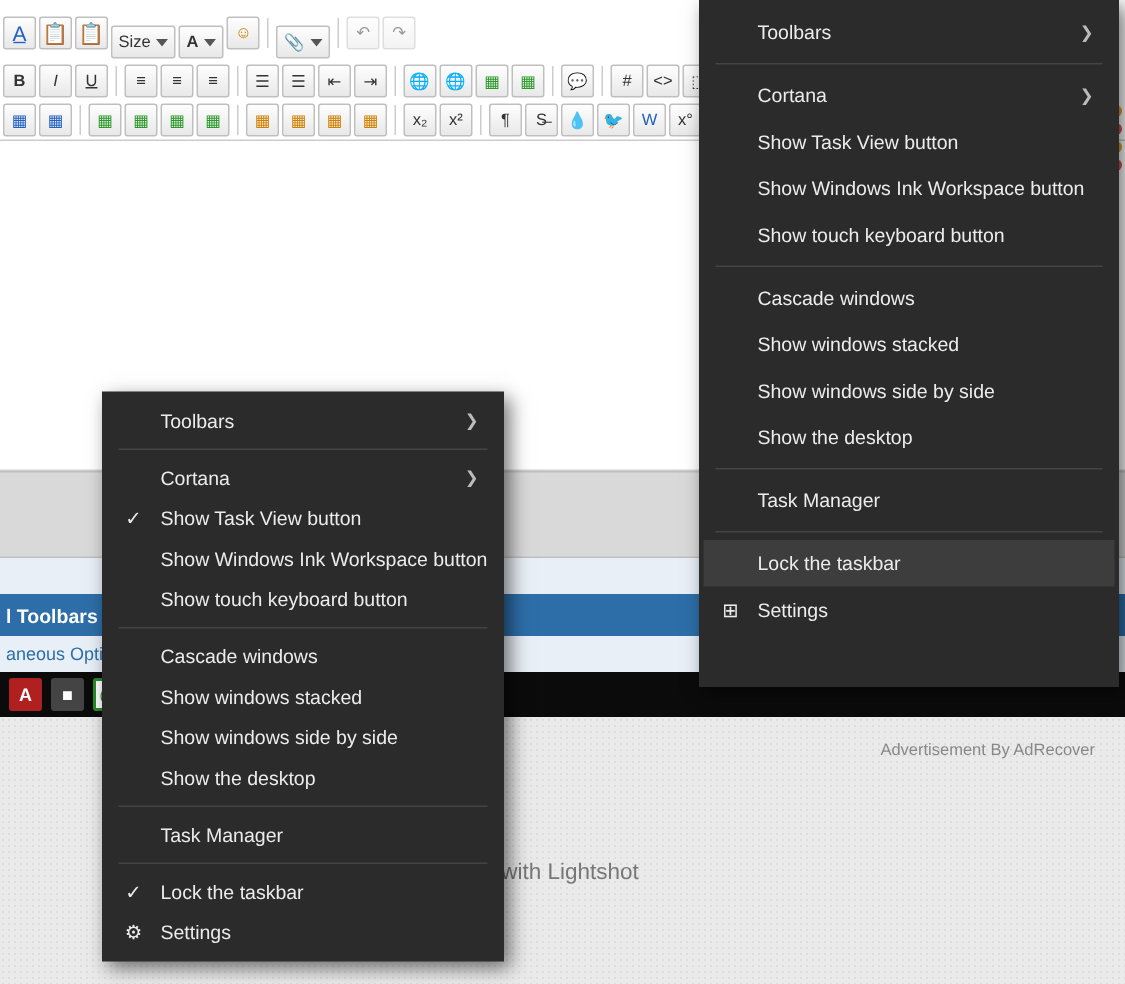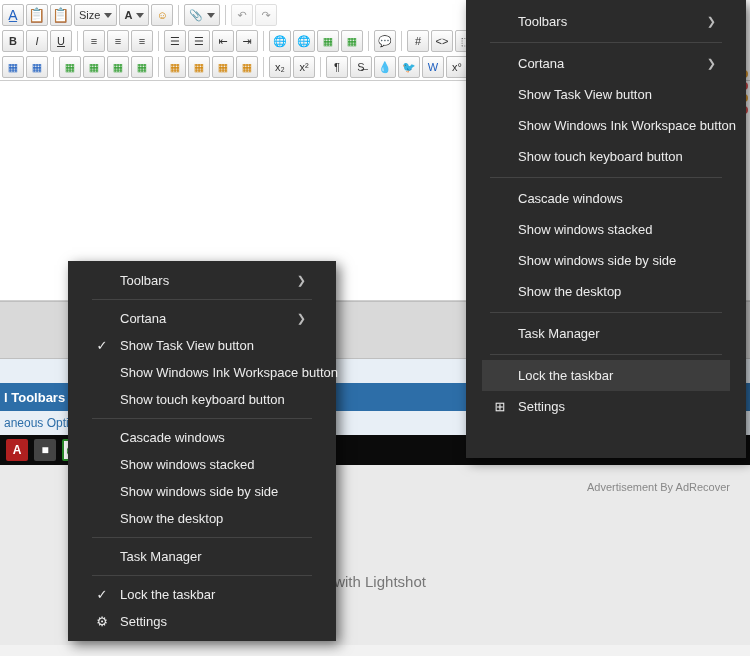--- a/index.html
+++ b/index.html
@@ -48,20 +48,21 @@
     display: flex;
     align-items: center;
     border: 1px solid #bfbfbf;
     background: linear-gradient(#fefefe,#e8e8e8);
     border-radius: 2px;
     height: 22px;
     padding: 0 4px;
     font-size: 11px;
     gap: 4px;
     color:#333;
+    margin-top:13px;
   }
   .caret-down {
     width: 0; height: 0;
     border-left: 4px solid transparent;
     border-right: 4px solid transparent;
     border-top: 5px solid #555;
   }
   .editor-blank {
     background: #fff;
     height: 220px;
@@ -126,21 +127,21 @@
   }
   .deco-col .dot{width:8px;height:8px;border-radius:50%;}
   .mlink{position:absolute;right:4px;top:190px;color:#2d6ea8;font-size:11px;}
   
   .ctx {
     position: absolute;
     background: #2b2b2b;
     color: #ececec;
     font-size: 13px;
     box-shadow: 4px 4px 12px rgba(0,0,0,0.55);
-    padding: 6px 16px;
+    padding: 6px 3px;
   }
   .ctx-item {
     display: flex;
     align-items: center;
     padding: 6px 14px 6px 36px;
     position: relative;
     cursor: default;
     white-space: nowrap;
   }
   .ctx-item:hover, .ctx-item.highlight {

